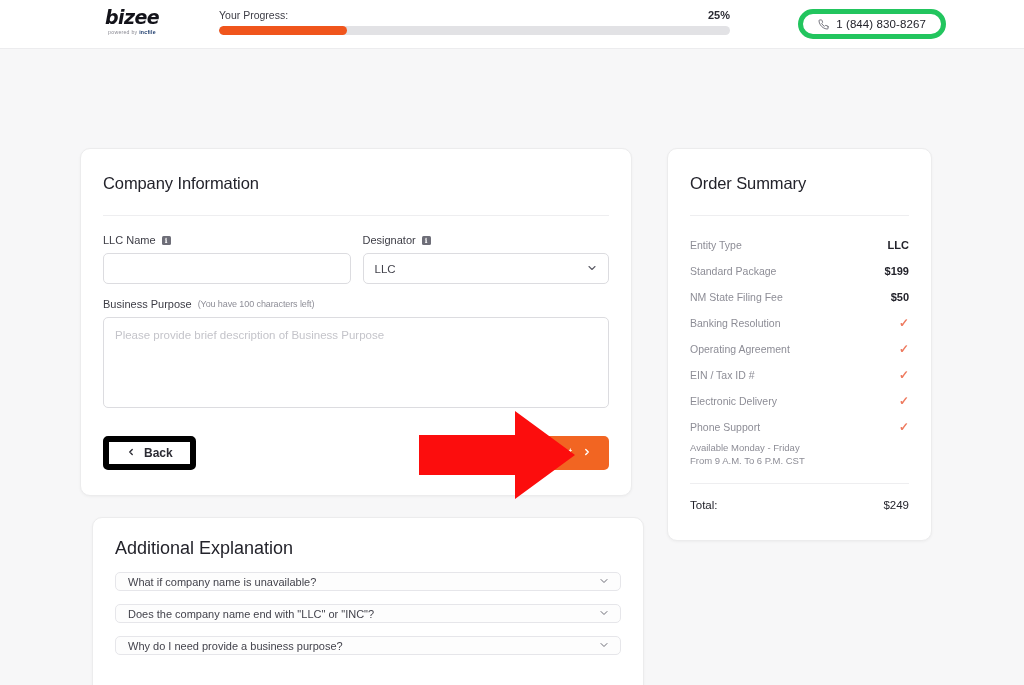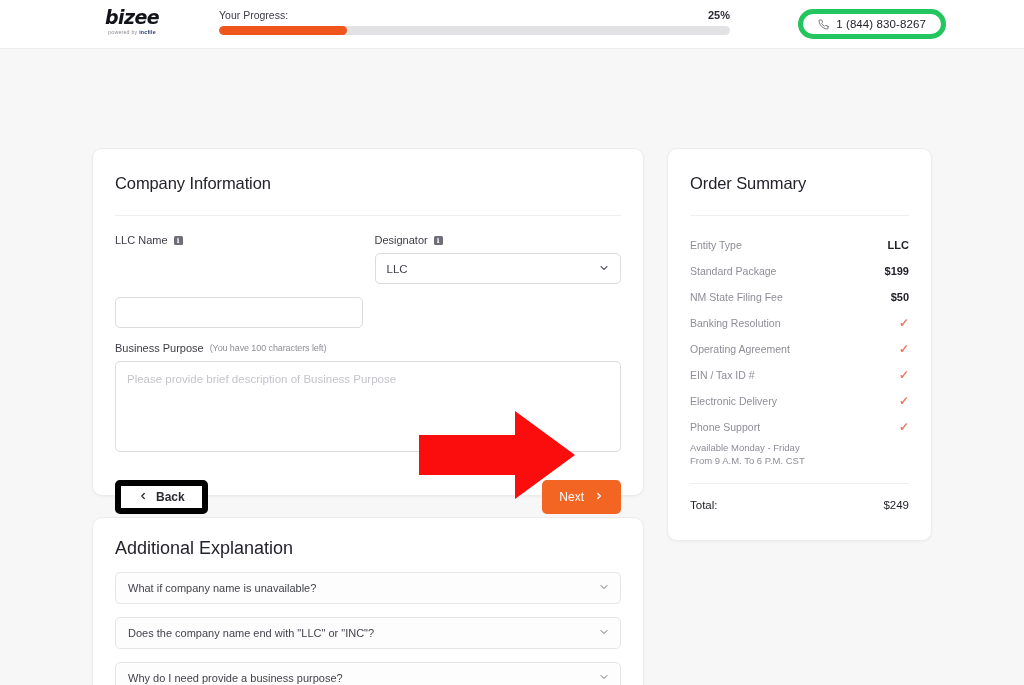--- a/index.html
+++ b/index.html
@@ -112,21 +112,21 @@
   }
 
   .card {
     position: absolute;
     background: #fff;
     border-radius: 10px;
     border: 1px solid #ececed;
     box-shadow: 0 1px 3px rgba(0,0,0,0.045);
   }
 
-  #company-card { left: 92px; top: 99px; width: 552px; height: 348px; }
+  #company-card { left: 80px; top: 99px; width: 552px; height: 348px; }
   #faq-card     { left: 92px; top: 468px; width: 552px; height: 202px; }
   #order-card   { left: 667px; top: 99px; width: 265px; height: 393px; }
 
   .card-title {
     font-size: 16.5px;
     font-weight: 400;
     color: #23232b;
     letter-spacing: -0.1px;
   }
 
@@ -135,21 +135,21 @@
   
   .cc-inner { padding: 25px 22px 0 22px; }
   .cc-divider { margin: 22px 0 0 0; }
 
   .field-row {
     display: flex;
     gap: 12px;
     margin-top: 17px;
   }
   .field { display: flex; flex-direction: column; }
-  .field.left  { width: 248px; gap: 44px; }
+  .field.left  { width: 248px; }
   .field.right { width: 247px; }
 
   .field-label {
     font-size: 11px;
     color: #3c3c45;
     display: flex;
     align-items: center;
     gap: 6px;
     margin-bottom: 6px;
     line-height: 14px;
@@ -260,21 +260,21 @@
     align-items: center;
     gap: 10px;
     cursor: pointer;
   }
 
   
   .faq-inner { padding: 20px 22px 0 22px; }
   .faq-title { font-size: 18px; color: #23232b; }
   .faq-item {
     margin-top: 13px;
-    height: 32px;
+    height: 19px;
     border: 1px solid #e6e6ea;
     border-radius: 5px;
     background: #fdfdfd;
     display: flex;
     align-items: center;
     padding: 8px 12px;
     font-size: 11px;
     color: #43434c;
     position: relative;
     cursor: pointer;

